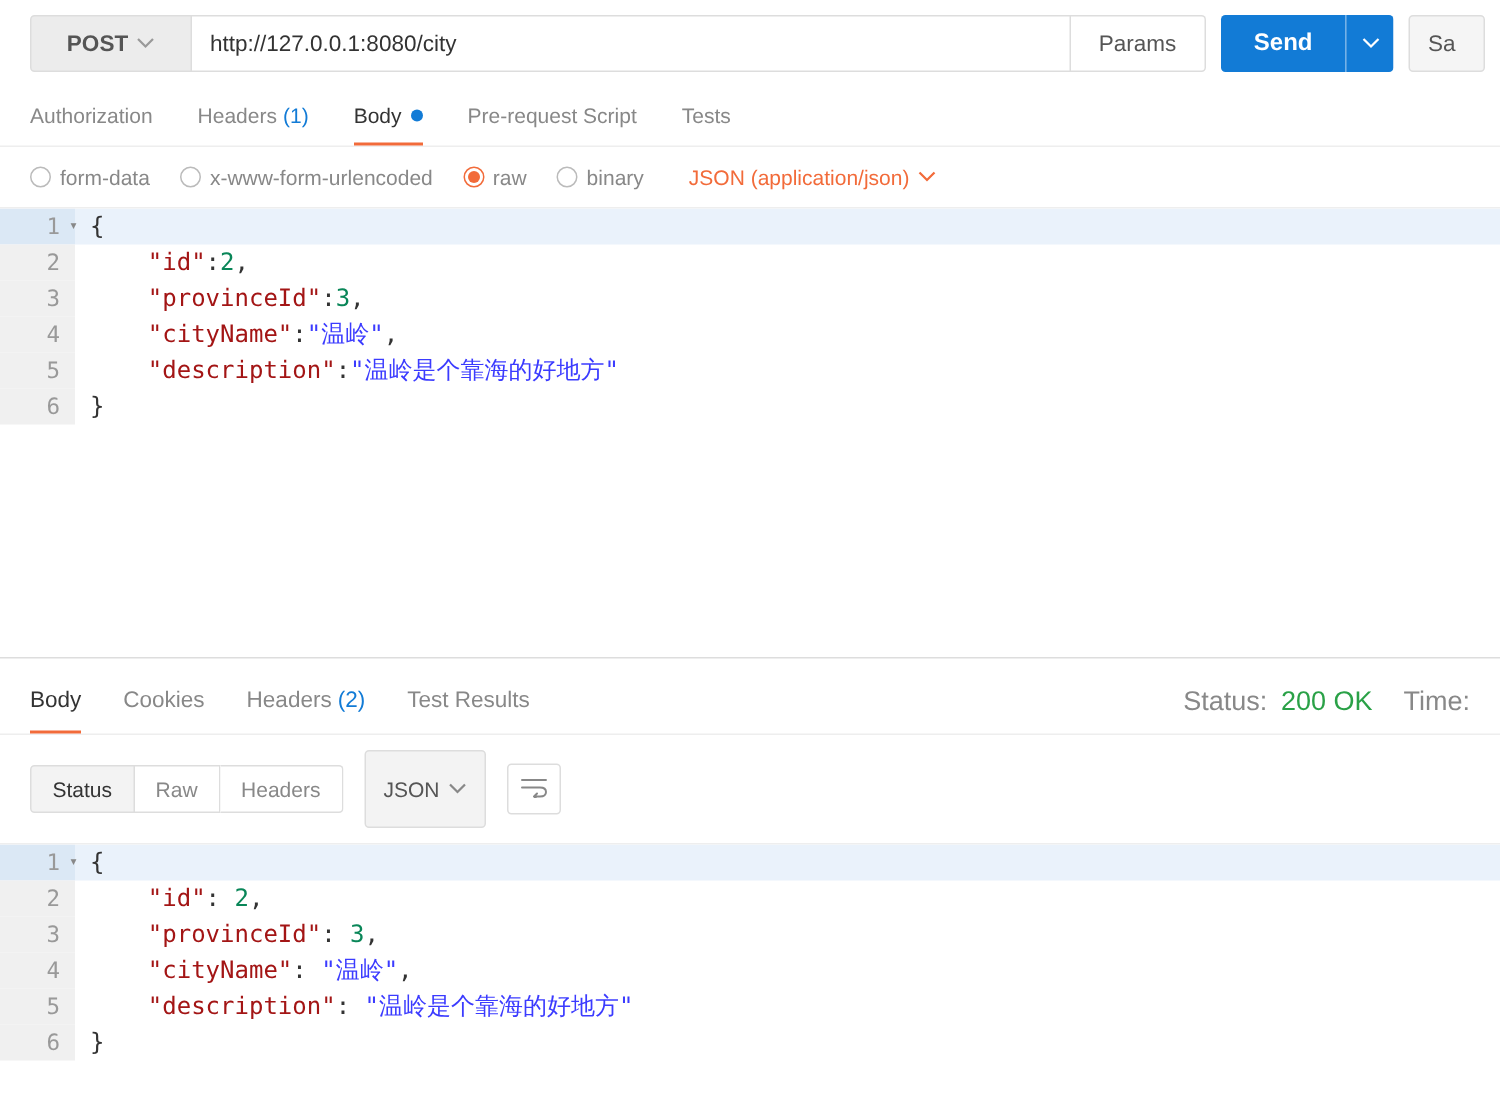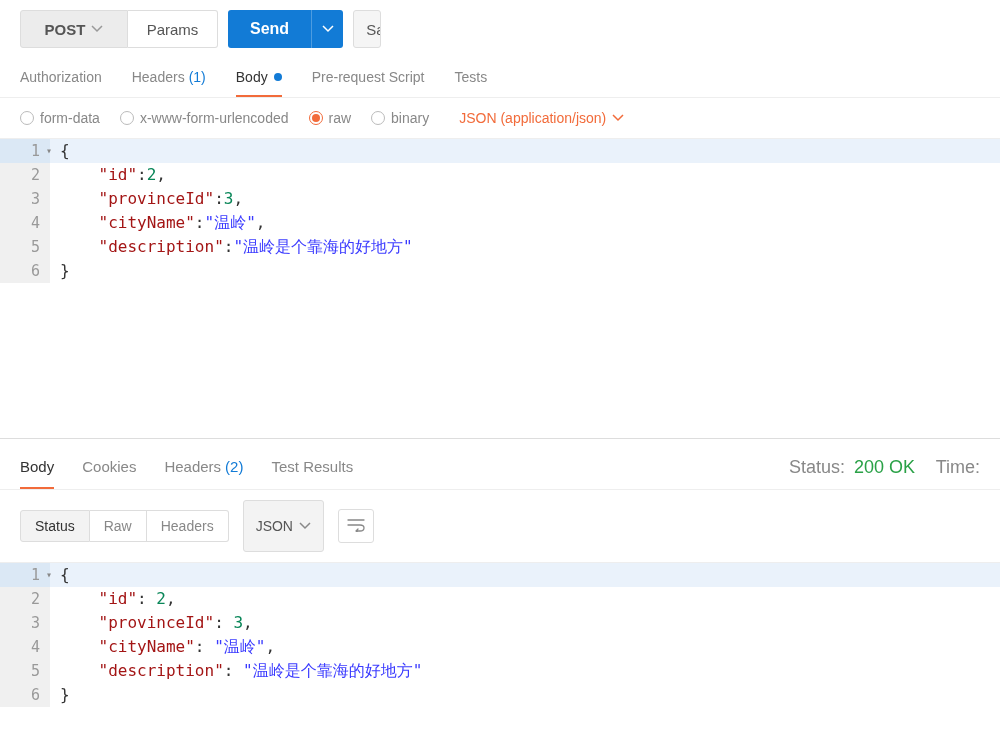--- a/index.html
+++ b/index.html
@@ -6,21 +6,21 @@
 body { font-family: -apple-system, BlinkMacSystemFont, "Segoe UI", Helvetica, Arial, sans-serif; font-size: 14px; color: #333; background: #fff; overflow: hidden; width: 1000px; height: 735px; }
 
 
 .request-bar { display: flex; align-items: stretch; padding: 10px 10px 10px 20px; gap: 0; height: 58px; }
 .method-select { display: flex; align-items: center; justify-content: center; gap: 6px; width: 108px; background: #ececec; border: 1px solid #ddd; border-radius: 3px 0 0 3px; font-weight: 600; color: #555; cursor: pointer; font-size: 15px; }
 .url-input { flex: 1; border: 1px solid #ddd; border-left: none; padding: 0 12px; font-size: 15px; color: #333; outline: none; }
 .params-btn { width: 90px; border: 1px solid #ddd; border-left: none; background: #fff; color: #555; font-size: 15px; cursor: pointer; border-radius: 0 3px 3px 0; }
 .send-group { display: flex; margin-left: 10px; }
 .send-btn { background: #127bd6; color: #fff; border: none; padding: 0 22px; font-size: 16px; font-weight: 600; cursor: pointer; border-radius: 3px 0 0 3px; }
 .send-dd { width: 32px; background: #127bd6; border: none; border-left: 1px solid rgba(255,255,255,0.25); border-radius: 0 3px 3px 0; cursor: pointer; display: flex; align-items: center; justify-content: center; }
-.save-btn { margin-left: 10px; background: #f5f5f5; border: 1px solid #ddd; padding: 0 12px; font-size: 15px; color: #555; cursor: pointer; border-radius: 3px; width: 28px; overflow: hidden; text-align: left; }
+.save-btn { margin-left: 10px; background: #f5f5f5; border: 1px solid #ddd; padding: 0 12px; font-size: 15px; color: #555; cursor: pointer; border-radius: 3px; width: 51px; overflow: hidden; text-align: left; }
 
 
 .tabrow { display: flex; align-items: center; padding: 0 20px; height: 40px; border-bottom: 1px solid #eee; font-size: 14px; }
 .tab { margin-right: 30px; color: #888; cursor: pointer; height: 100%; display: flex; align-items: center; border-bottom: 2px solid transparent; }
 .tab.active { color: #333; border-bottom-color: #f26b3a; }
 .count { color: #127bd6; margin-left: 4px; }
 .dot-blue { display: inline-block; width: 8px; height: 8px; background: #127bd6; border-radius: 50%; margin-left: 6px; }
 
 
 .bodytype-row { display: flex; align-items: center; padding: 12px 20px; font-size: 14px; color: #888; gap: 20px; }
@@ -71,20 +71,21 @@
 
 <div class="request-bar">
   <div class="method-select">
     <span>POST</span>
     <span class="chev">
         <svg width="12" height="8">
           <path d="M1 1 L6 6 L11 1" stroke="#999" stroke-width="1.5" fill="none"></path>
         </svg>
       </span>
   </div>
+  <input class="url-input" value="http://127.0.0.1:8080/city" style="">
   <button class="params-btn">Params</button>
   <div class="send-group">
     <button class="send-btn">Send</button>
     <button class="send-dd">
       <span class="chev">
           <svg width="12" height="8">
             <path d="M1 1 L6 6 L11 1" stroke="#fff" stroke-width="1.5" fill="none"></path>
           </svg>
         </span>
     </button>

